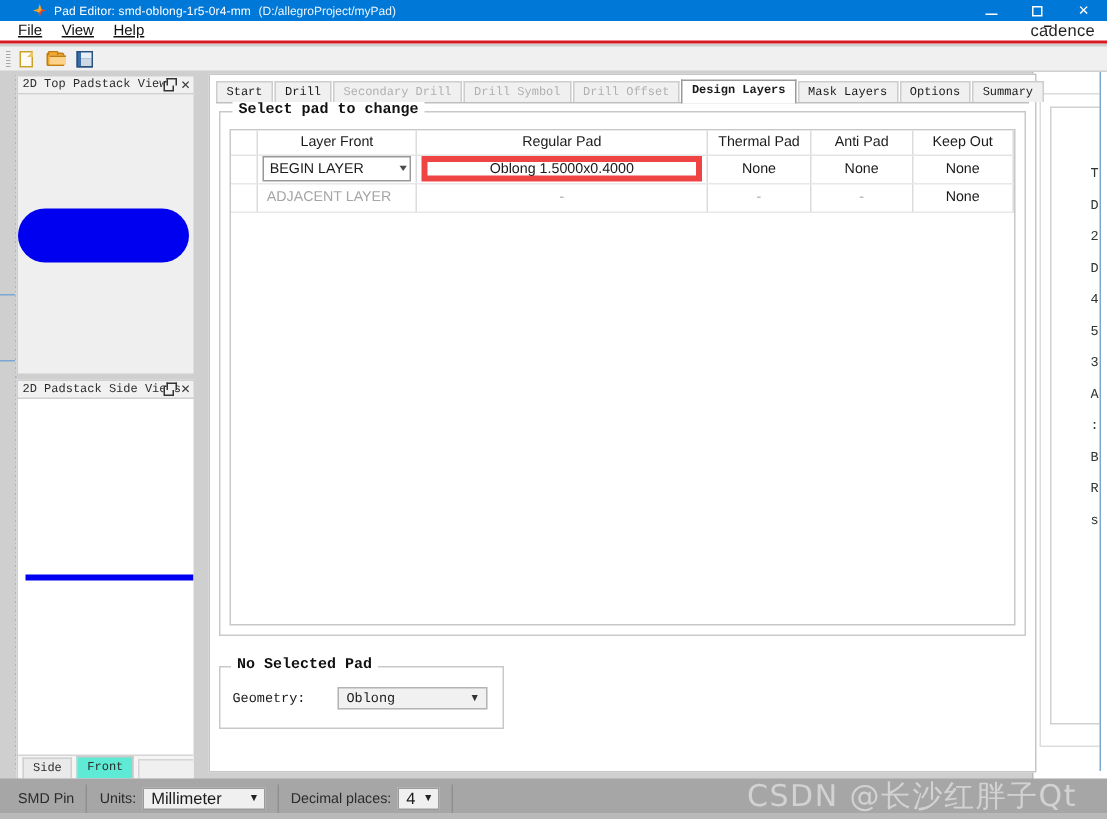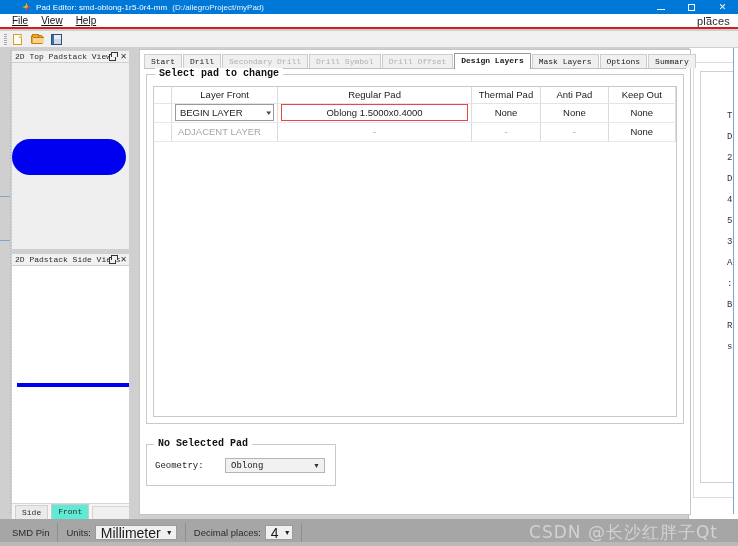--- a/index.html
+++ b/index.html
@@ -268,21 +268,21 @@
   .cell-combo {
     display: flex; align-items: center; justify-content: space-between;
     border: 1px solid #9a9a9a; height: 17px; margin: 0 1px;
     padding: 0 3px 0 4px; background: #ffffff;
   }
   .cell-combo .lbl { font-size: 9.5px; }
   .cell-combo .chev {
     font-size: 7px; color: #4b4b4b; transform: scaleX(1.4); line-height: 1;
   }
   .cell-boxed {
-    border: 1px solid #ef4444; height: 17px; margin: 0 1px;
+    border: 4px solid #ef4444; height: 17px; margin: 0 1px;
     display: flex; align-items: center; justify-content: center;
     background: #ffffff; font-size: 9.5px;
   }
 
   #sel-pad-group {
     position: absolute; left: 6px; bottom: 28px; width: 190px; height: 42px;
     border: 1px solid #c9c9c9;
   }
   #sel-pad-title {
     position: absolute; top: -7px; left: 7px; background: #ffffff; padding: 0 4px;
@@ -310,28 +310,28 @@
   .sb-sep { width: 1px; height: 19px; background: #8f8f8f; margin: 0 8px; }
   .sb-text {
     font-size: 9.5px; color: #2b2b2b; white-space: nowrap;
   }
   #sb-pin { margin-left: 12px; }
   .sb-combo {
     height: 15px; background: #f0f0f0; border: 1px solid #9b9b9b;
     display: flex; align-items: center; justify-content: space-between;
     padding: 0 3px 0 5px; margin-left: 4px;
   }
-  .sb-combo .v { font-size: 14px; color: #1b1b1b; }
+  .sb-combo .v { font-size: 11px; color: #1b1b1b; }
   .sb-combo .c { font-size: 7px; color: #222; margin-left: 5px; }
   #sb-units-combo { width: 82px; }
   #sb-dec-combo { width: 28px; }
 
   #watermark {
     position: absolute; right: 20px; bottom: 2px;
-    font-size: 17px; color: #d2d2d2; letter-spacing: 1px;
+    font-size: 20px; color: #d2d2d2; letter-spacing: 1px;
     font-family: "DejaVu Sans", sans-serif; white-space: nowrap;
   }
   #sb-bottom-strip {
     position: absolute; bottom: 0; left: 0; width: 738px; height: 4px;
     background: #b9b9b9;
   }
 </style>
 </head>
 <body>
 
@@ -372,21 +372,21 @@
         <i></i>
       </div>
     <div class="win-btn" id="win-close">✕</div>
   </div>
 
   <div id="menu-bar">
     <div class="menu-item"><u>File</u></div>
     <div class="menu-item"><u>View</u></div>
     <div class="menu-item"><u>Help</u></div>
     <div id="cadence-logo">
-      <span>places</span>
+      <span>cadence</span>
       <span class="bar"></span>
     </div>
   </div>
 
   <div id="toolbar">
     <div id="tb-grip"></div>
     <div class="tb-btn">
         <span class="ic-new"></span>
       </div>
     <div class="tb-btn">

